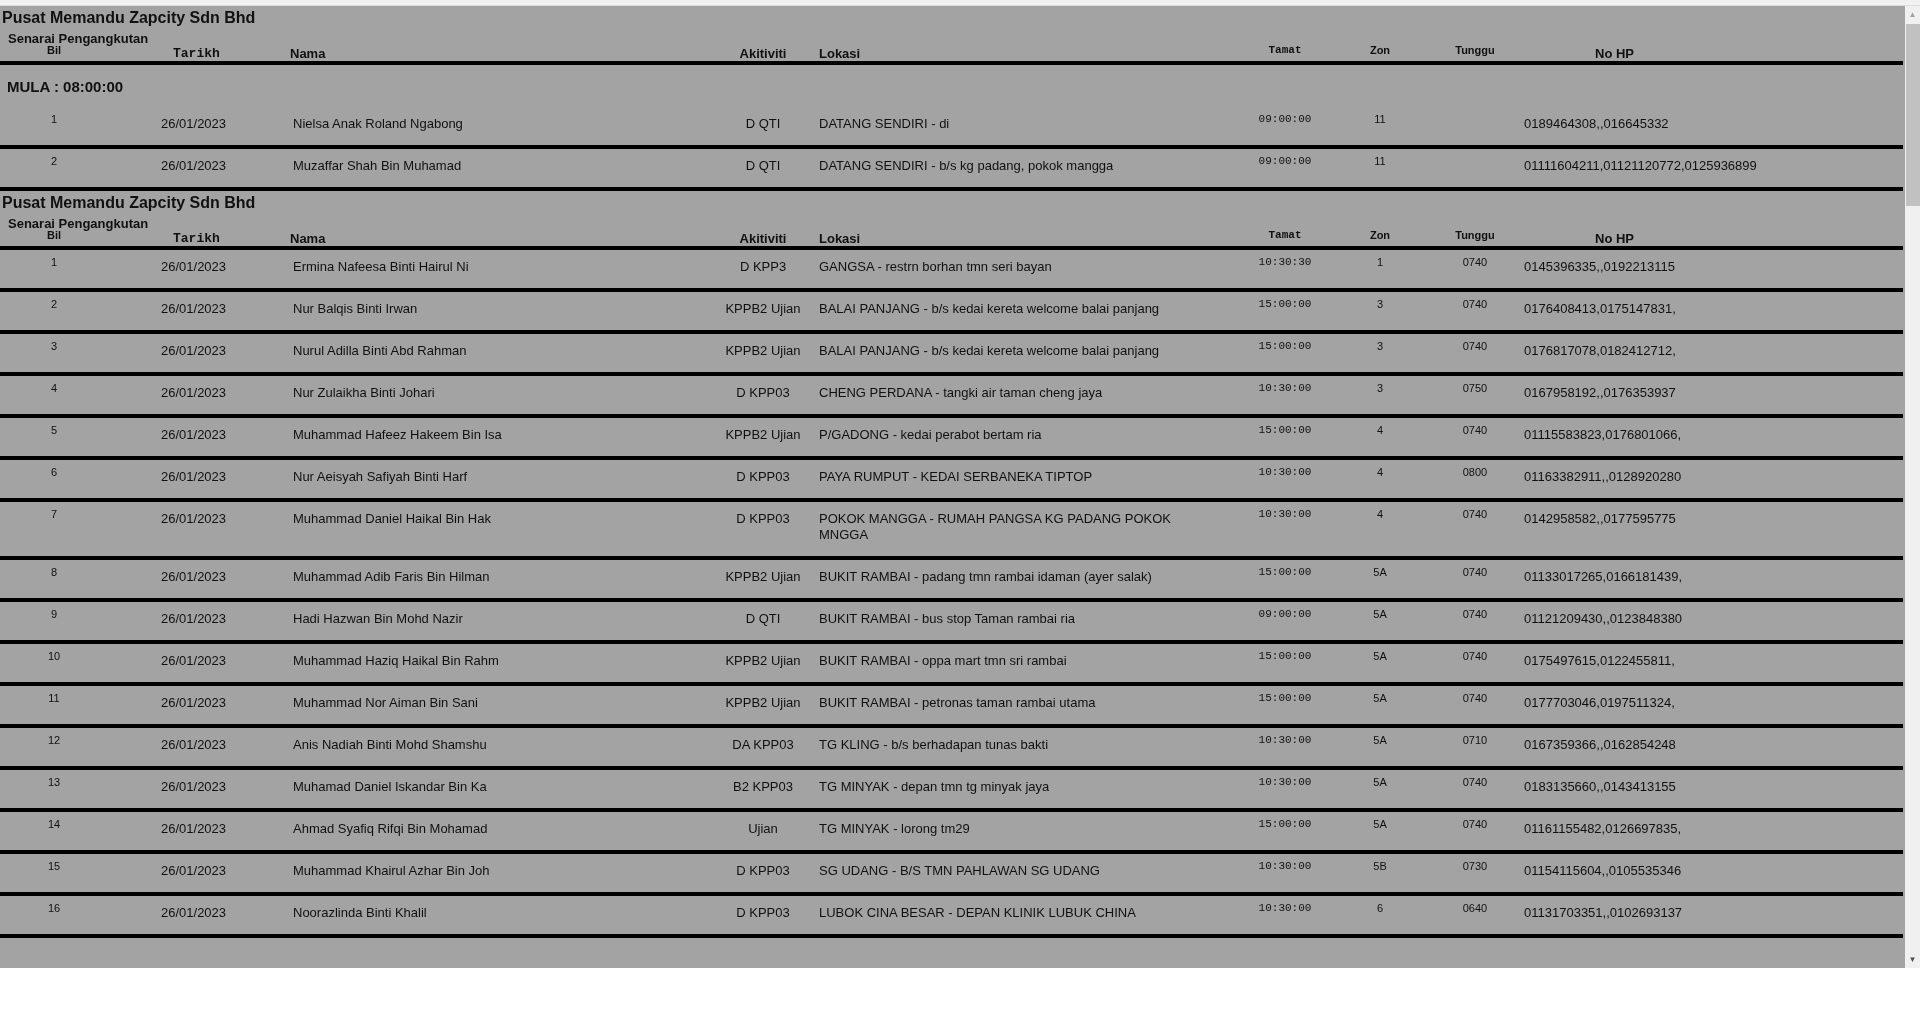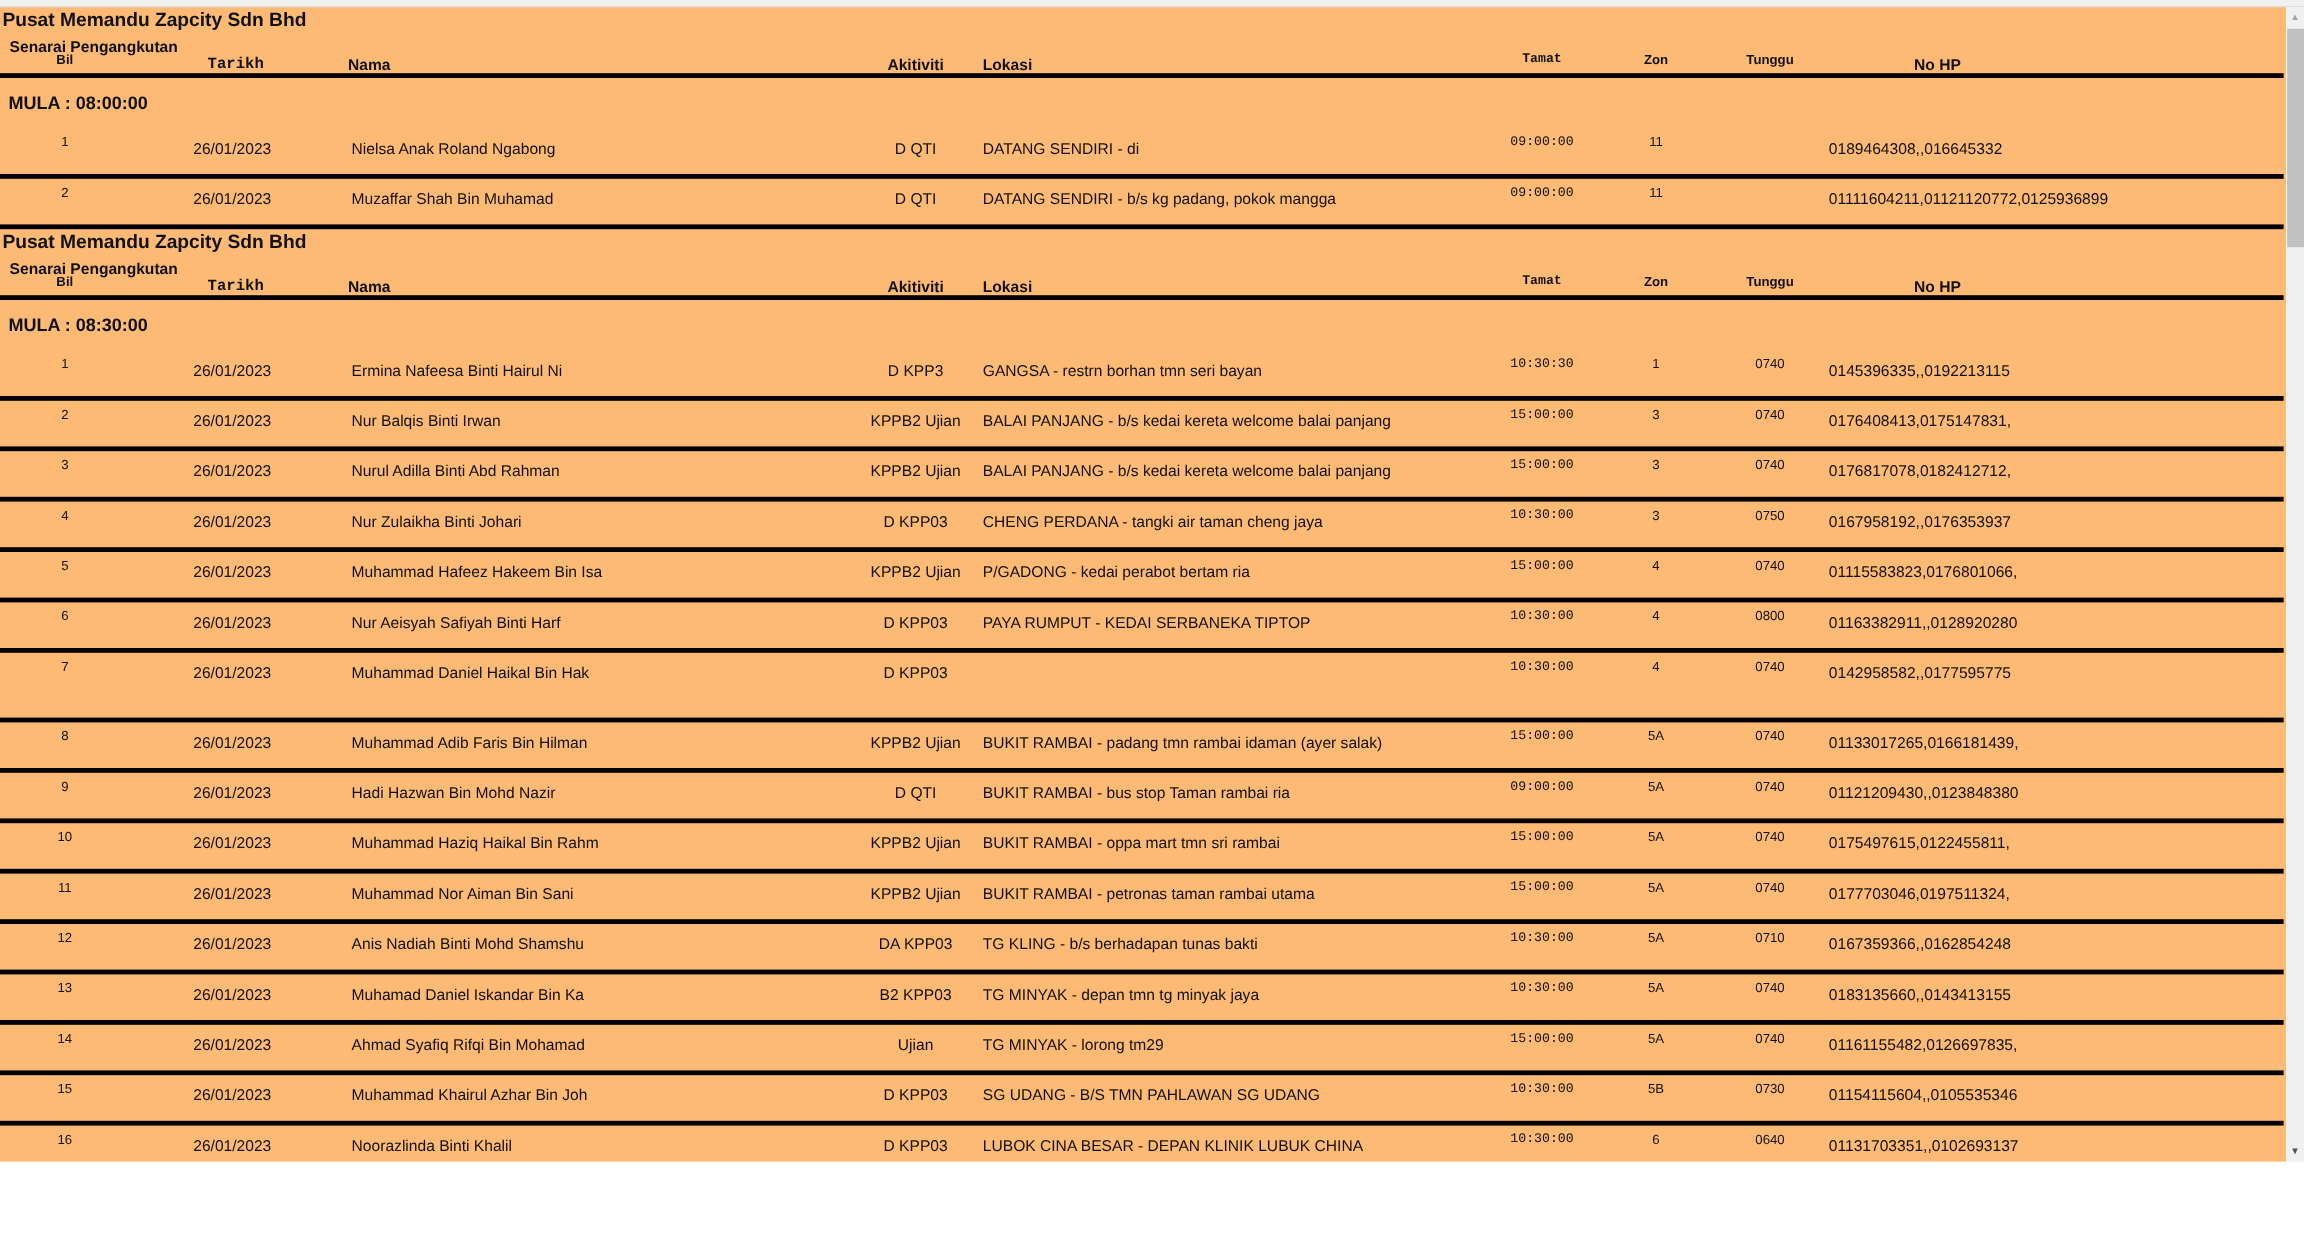--- a/index.html
+++ b/index.html
@@ -1,19 +1,19 @@
 <!DOCTYPE html>
 <html><head>
 <meta charset="utf-8">
 <style>
   html, body { margin: 0; padding: 0; background: #ffffff; }
   body { width: 1920px; height: 1032px; overflow: hidden; position: relative;
          font-family: "Liberation Sans", sans-serif; color: #111; }
   .topbar { position: absolute; left: 0; top: 0; width: 1920px; height: 5px; background: #f1f1f1; border-bottom: 1px solid #dcdcdc; }
-  .viewport { position: absolute; left: 0; top: 6px; width: 1905px; height: 962px; overflow: hidden; background: #fdba74; }
+  .viewport { position: absolute; left: 0; top: 6px; width: 1905px; height: 962px; overflow: hidden; background: #a3a3a3; }
   .scrollbar { position: absolute; left: 1905px; top: 6px; width: 15px; height: 962px; background: #f0f0f0; }
   .scroll-up, .scroll-down { position: absolute; left: 0; width: 15px; height: 17px; display: flex; align-items: center; justify-content: center; color: #a3a3a3; font-size: 8px; }
   .scroll-up { top: 0; }
   .scroll-down { bottom: 0; color: #505050; }
   .scroll-thumb { position: absolute; left: 1px; top: 18px; width: 14px; height: 182px; background: #c1c1c1; }
 
   .report { width: 1905px; }
   .section-title { font-weight: bold; font-size: 16px; padding-left: 2px; height: 20px; line-height: 20px; margin-top: 2px; }
   .subtitle { font-weight: bold; font-size: 13px; padding-left: 8px; height: 15px; line-height: 15px; margin-top: 3px; }
   .head-row { position: relative; height: 15px; border-bottom: 4px solid #000; width: 1903px; }
@@ -96,21 +96,20 @@
           <span class="c-bil">Bil</span>
           <span class="c-tar">Tarikh</span>
           <span class="c-nama">Nama</span>
           <span class="c-akt">Akitiviti</span>
           <span class="c-lok">Lokasi</span>
           <span class="c-tamat">Tamat</span>
           <span class="c-zon">Zon</span>
           <span class="c-tung">Tunggu</span>
           <span class="c-hp">No HP</span>
         </div>
-        <div class="mula">MULA : 08:30:00</div>
         <div class="row">
           <span class="c-bil small">1</span>
           <span class="c-tar">26/01/2023</span>
           <span class="c-nama">Ermina Nafeesa Binti Hairul Ni</span>
           <span class="c-akt">D KPP3</span>
           <span class="c-lok">GANGSA - restrn borhan tmn seri bayan</span>
           <span class="c-tamat small">10:30:30</span>
           <span class="c-zon small">1</span>
           <span class="c-tung small">0740</span>
           <span class="c-hp">0145396335,,0192213115</span>
@@ -168,20 +167,21 @@
           <span class="c-tamat small">10:30:00</span>
           <span class="c-zon small">4</span>
           <span class="c-tung small">0800</span>
           <span class="c-hp">01163382911,,0128920280</span>
         </div>
         <div class="row tall">
           <span class="c-bil small">7</span>
           <span class="c-tar">26/01/2023</span>
           <span class="c-nama">Muhammad Daniel Haikal Bin Hak</span>
           <span class="c-akt">D KPP03</span>
+          <span class="c-lok">POKOK MANGGA - RUMAH PANGSA KG PADANG POKOK MNGGA</span>
           <span class="c-tamat small">10:30:00</span>
           <span class="c-zon small">4</span>
           <span class="c-tung small">0740</span>
           <span class="c-hp">0142958582,,0177595775</span>
         </div>
         <div class="row">
           <span class="c-bil small">8</span>
           <span class="c-tar">26/01/2023</span>
           <span class="c-nama">Muhammad Adib Faris Bin Hilman</span>
           <span class="c-akt">KPPB2 Ujian</span>

